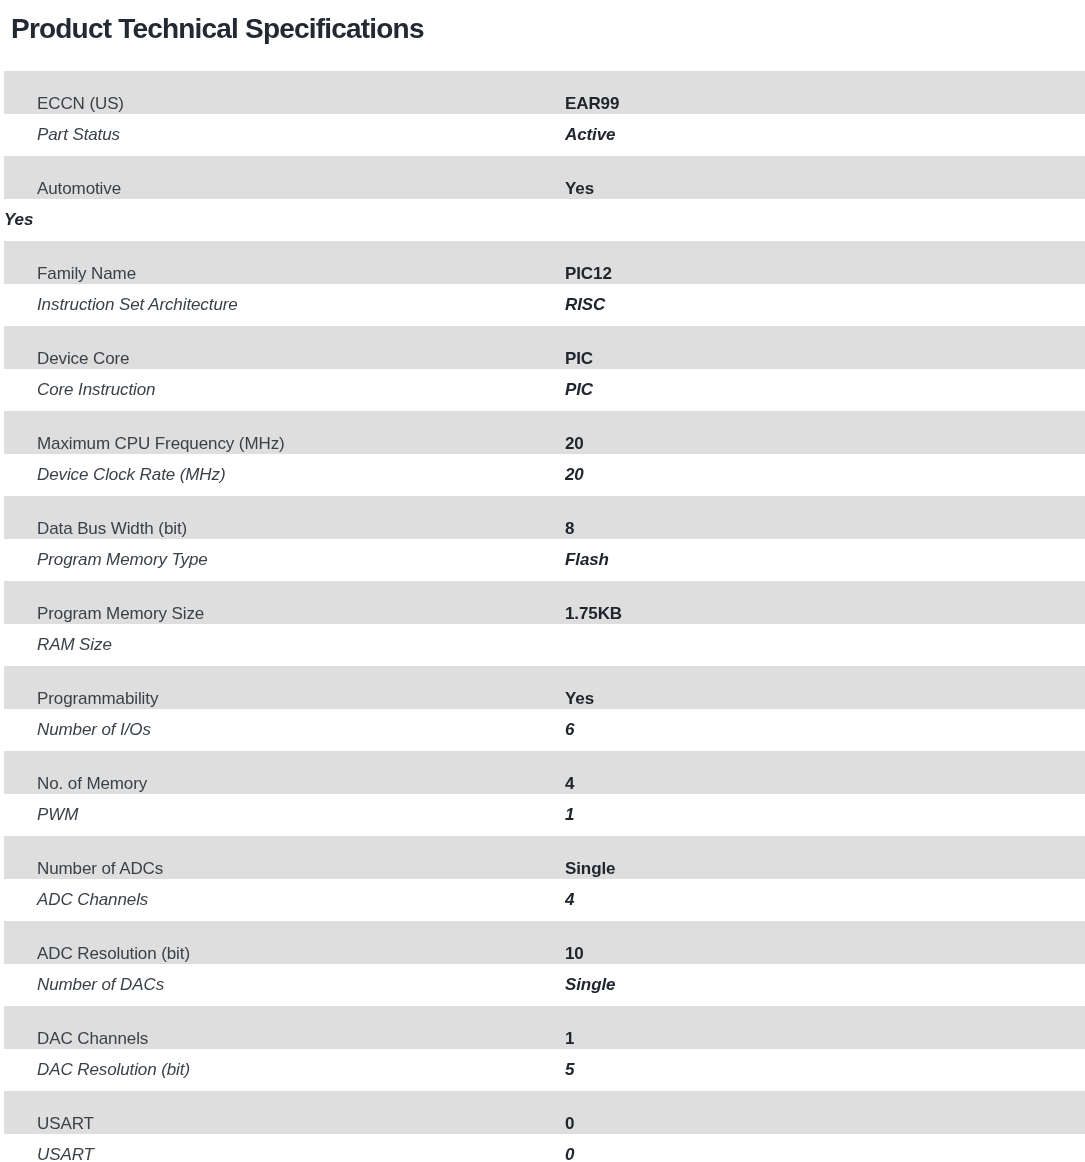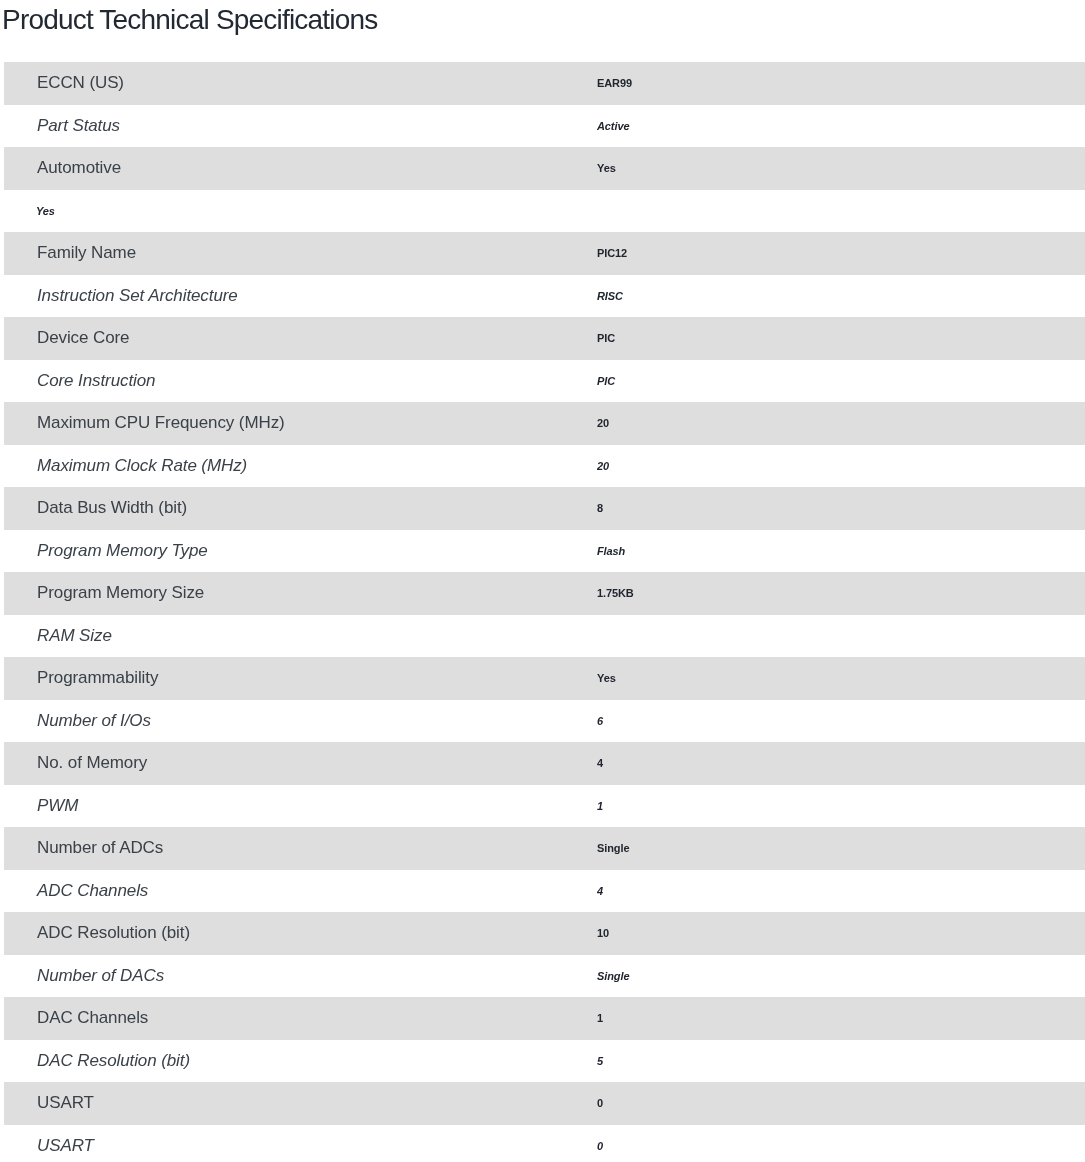--- a/index.html
+++ b/index.html
@@ -12,59 +12,58 @@
     height: 1162px;
     overflow: hidden;
     font-family: "Liberation Sans", sans-serif;
     --row-alt: #dedede;
     --row-plain: #ffffff;
     --title-color: #222933;
     --label-color: #3a4148;
     --value-color: #21262e;
   }
   .page-title {
-    margin: 0;
+    margin: 9px;
     padding: 4px 0 0 2px;
     font-size: 28px;
     line-height: 32px;
-    font-weight: 400;
+    font-weight: 700;
     letter-spacing: -0.8px;
     color: var(--title-color);
   }
   .spec-table {
     margin: 26px 0 0 4px;
     width: 1081px;
   }
   .spec-row {
     display: flex;
     align-items: center;
     height: 42.5px;
     width: 100%;
   }
-  .spec-row.alt   { background: var(--row-alt); }
+  .spec-row.alt   { background: var(--row-alt); align-items: flex-end; }
   .spec-row.plain { background: var(--row-plain); font-style: italic; }
   .spec-label {
     box-sizing: border-box;
     flex: 0 0 561px;
     padding-left: 33px;
     font-size: 17px;
     letter-spacing: -0.1px;
     color: var(--label-color);
     white-space: nowrap;
     overflow: hidden;
   }
   .spec-value {
     flex: 1 1 auto;
-    font-size: 11px;
+    font-size: 17px;
     font-weight: 700;
     letter-spacing: -0.1px;
     color: var(--value-color);
     white-space: nowrap;
     overflow: hidden;
-    margin-left: 32px;
   }
 </style>
 </head>
 <body style="--row-alt: #dedede; --row-plain: #ffffff; --title-color: #222933; --label-color: #3a4148; --value-color: #21262e;">
 
 <h1 class="page-title">Product Technical Specifications</h1>
 
 <div class="spec-table">
   <div class="spec-row alt">
     <div class="spec-label">ECCN (US)</div>
@@ -104,21 +103,21 @@
     <div class="spec-label">Core Instruction</div>
     <div class="spec-value">PIC</div>
   </div>
 
   <div class="spec-row alt">
     <div class="spec-label">Maximum CPU Frequency (MHz)</div>
     <div class="spec-value">20</div>
   </div>
 
   <div class="spec-row plain">
-    <div class="spec-label">Maximum Clock Rate (MHz)</div>
+    <div class="spec-label">Device Clock Rate (MHz)</div>
     <div class="spec-value">20</div>
   </div>
 
   <div class="spec-row alt">
     <div class="spec-label">Data Bus Width (bit)</div>
     <div class="spec-value">8</div>
   </div>
 
   <div class="spec-row plain">
     <div class="spec-label">Program Memory Type</div>

